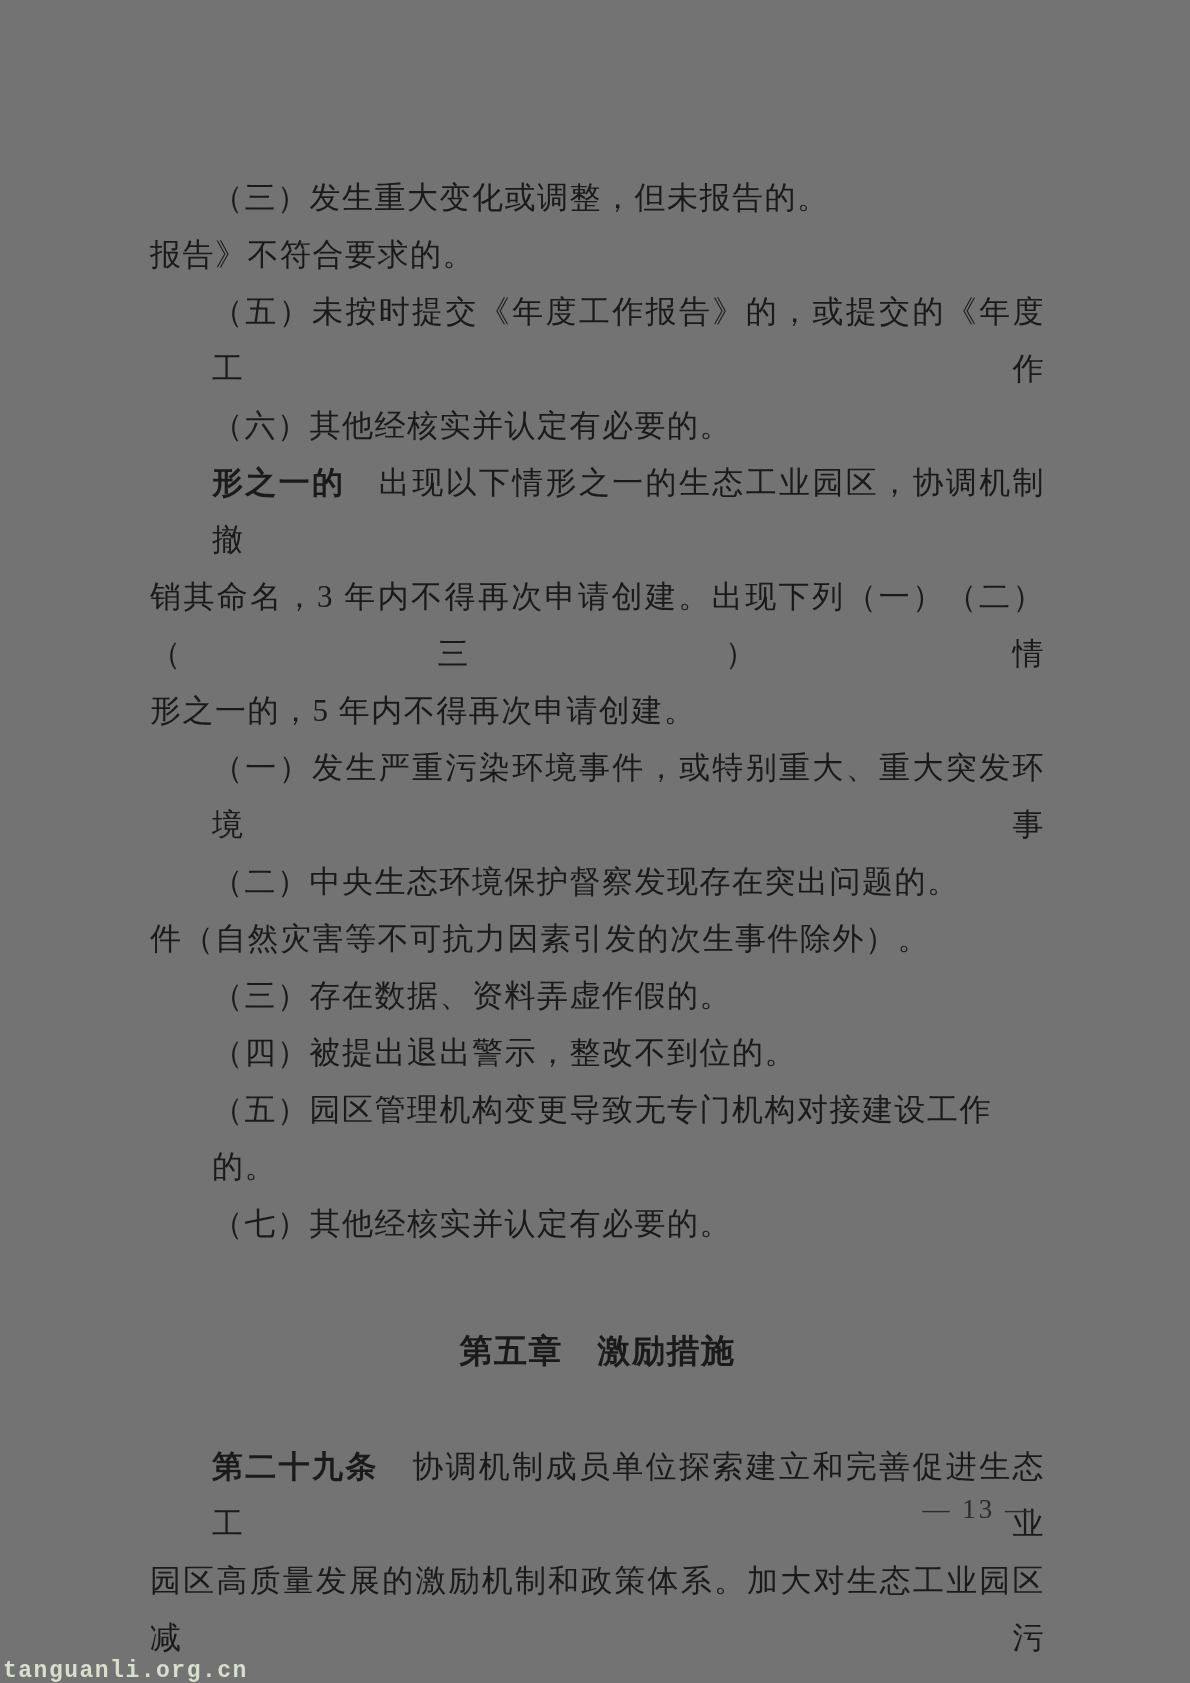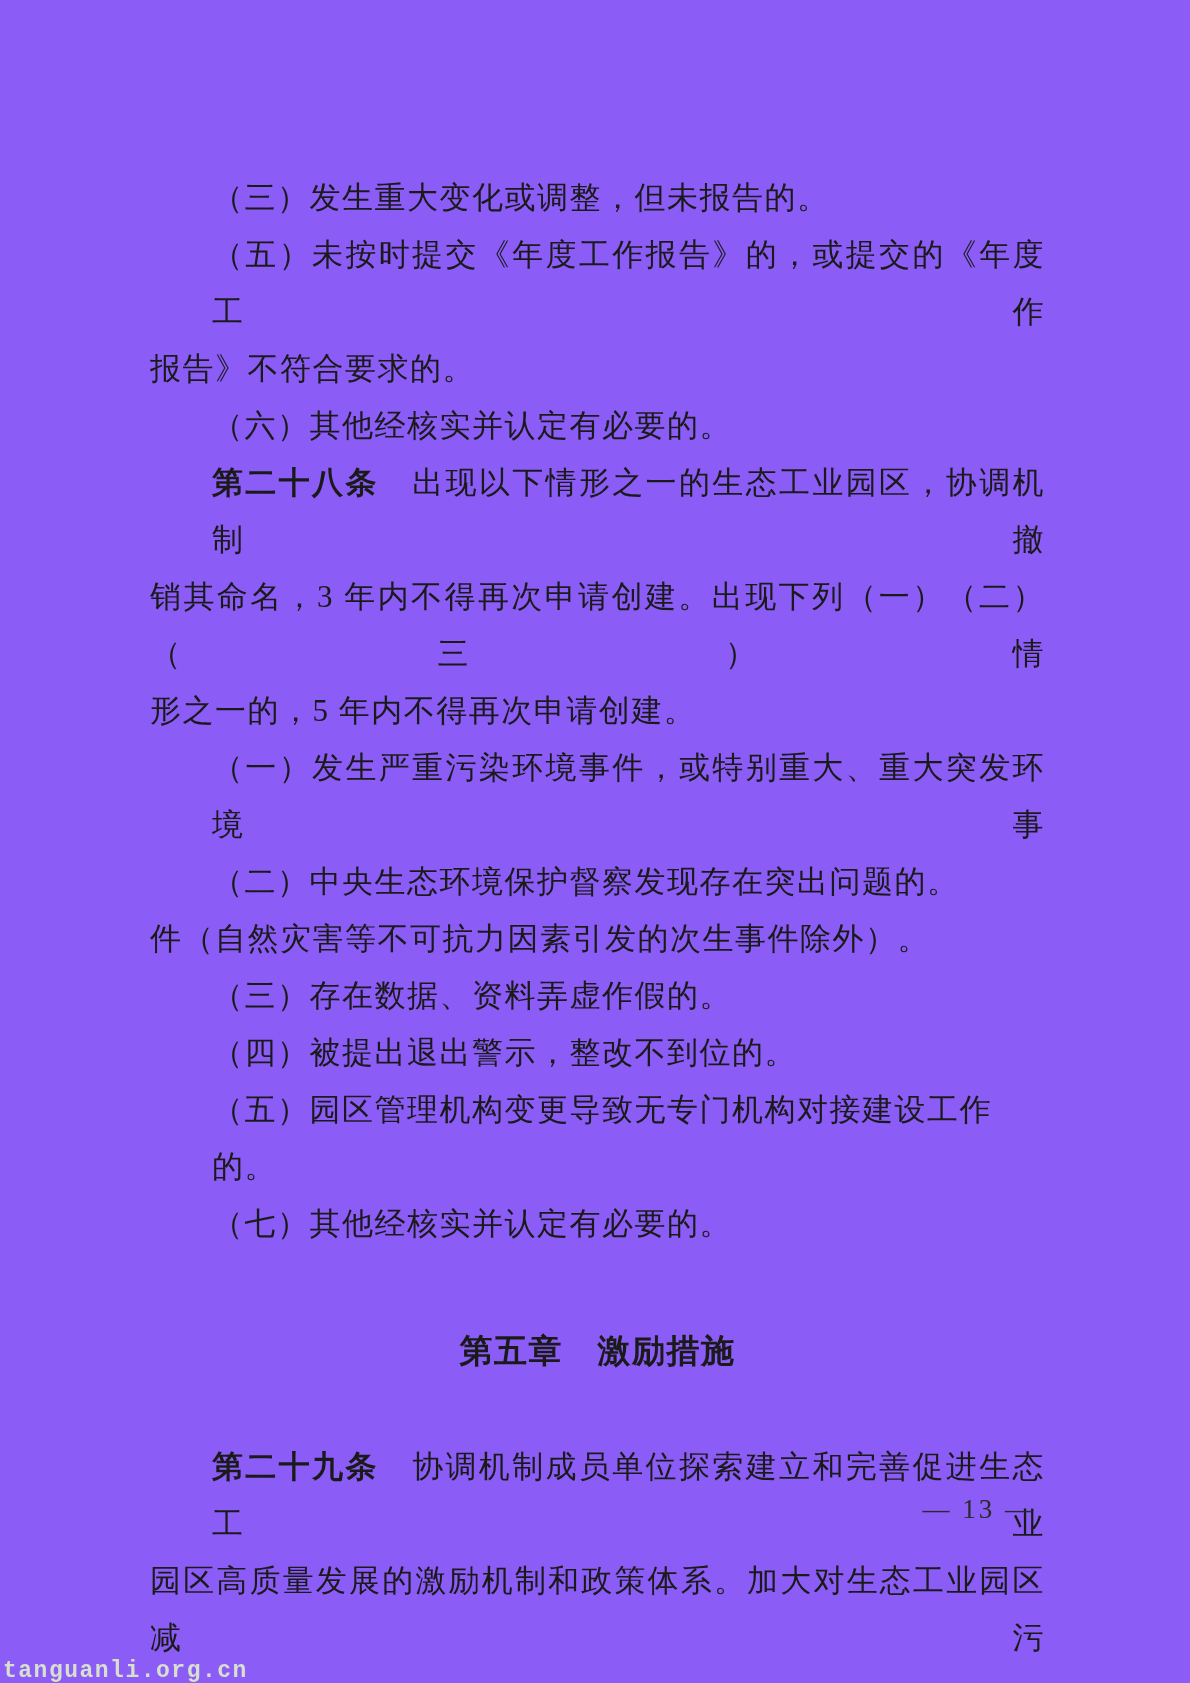--- a/index.html
+++ b/index.html
@@ -6,21 +6,21 @@
   body {
     width: 1190px; height: 1683px;
     background: #ffffff;
     font-family: "Liberation Serif", serif;
     color: #1a1a1a;
     overflow: hidden;
     position: relative;
   }
   .page {
     position: absolute; inset: 0;
-    background: #8b5cf6;
+    background: #737373;
   }
   .content {
     position: absolute;
     left: 150px; top: 169px;
     width: 895px;
   }
   .line {
     font-size: 31px;
     line-height: 57px;
     letter-spacing: 1.5px;
@@ -63,24 +63,24 @@
     color: #d9dfcd;
     letter-spacing: 1.5px;
   }
 </style>
 </head>
 <body>
 
 <div class="page">
   <div class="content">
       <div class="line item indent"><span class="seg">（三）发生重大变化或调整，但未报告的。</span></div>
+      <div class="line continuation"><span class="seg">报告》不符合要求的。</span></div>
       <div class="line item indent fill"><span class="seg">（五）未按时提交《年度工作报告》的，或提交的《年度工作</span></div>
-      <div class="line continuation"><span class="seg">报告》不符合要求的。</span></div>
       <div class="line item indent"><span class="seg">（六）其他经核实并认定有必要的。</span></div>
-      <div class="line item indent fill"><span class="seg bold">第二十八条</span><span class="seg">　出现以下情形之一的生态工业园区，协调机制撤</span></div>
+      <div class="line item indent fill"><span class="seg bold">形之一的</span><span class="seg">　出现以下情形之一的生态工业园区，协调机制撤</span></div>
       <div class="line continuation fill"><span class="seg">销其命名，3 年内不得再次申请创建。出现下列（一）（二）（三）情</span></div>
       <div class="line continuation"><span class="seg">形之一的，5 年内不得再次申请创建。</span></div>
       <div class="line item indent fill"><span class="seg">（一）发生严重污染环境事件，或特别重大、重大突发环境事</span></div>
       <div class="line item indent"><span class="seg">（二）中央生态环境保护督察发现存在突出问题的。</span></div>
       <div class="line continuation"><span class="seg">件（自然灾害等不可抗力因素引发的次生事件除外）。</span></div>
       <div class="line item indent"><span class="seg">（三）存在数据、资料弄虚作假的。</span></div>
       <div class="line item indent"><span class="seg">（四）被提出退出警示，整改不到位的。</span></div>
       <div class="line item indent"><span class="seg">（五）园区管理机构变更导致无专门机构对接建设工作的。</span></div>
       <div class="line item indent"><span class="seg">（七）其他经核实并认定有必要的。</span></div>
       <div class="line heading heading"><span class="seg bold">第五章　激励措施</span></div>

